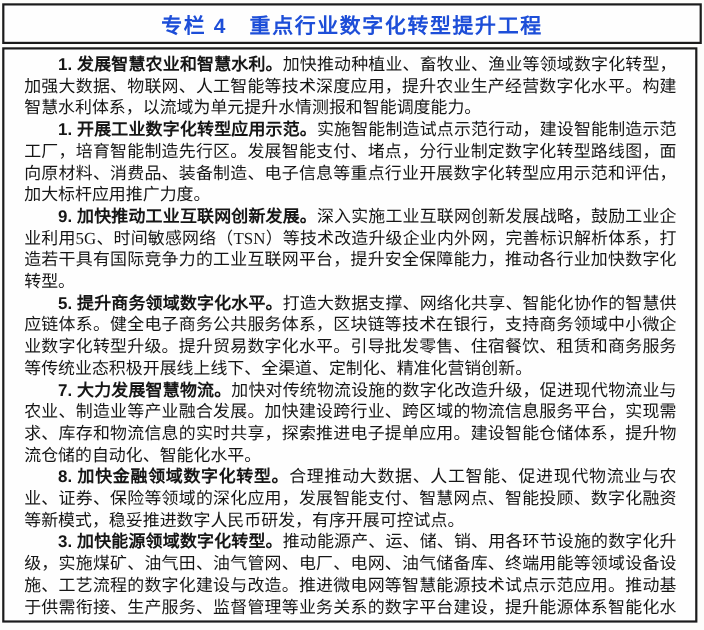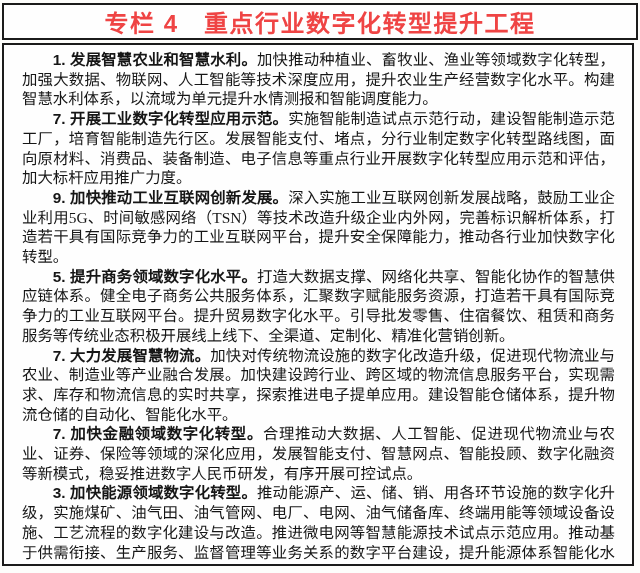--- a/index.html
+++ b/index.html
@@ -23,23 +23,23 @@
     height: 33px;
     border: 2px solid #1b1b1b;
     background: #fefefe;
     display: flex;
     align-items: center;
     justify-content: center;
   }
   .title-box .page-title {
     font-family: "Liberation Sans", "DejaVu Sans", sans-serif;
     font-weight: 700;
-    font-size: 24px;
+    font-size: 19px;
     letter-spacing: 1.5px;
-    color: #ef4444;
+    color: #1d4ed8;
     white-space: nowrap;
   }
   .content-box {
     position: absolute;
     left: 2px;
     top: 43px;
     width: 632px;
     height: 523px;
     border: 2px solid #1b1b1b;
     background: #fefefe;
@@ -64,24 +64,24 @@
 <body>
 
 <div class="title-box">
   <span class="page-title">专栏 4　重点行业数字化转型提升工程</span>
 </div>
 
 <div class="content-box">
 
   <p><span class="lead">1. 发展智慧农业和智慧水利。</span><span class="body-text">加快推动种植业、畜牧业、渔业等领域数字化转型，加强大数据、物联网、人工智能等技术深度应用，提升农业生产经营数字化水平。构建智慧水利体系，以流域为单元提升水情测报和智能调度能力。</span></p>
 
-  <p><span class="lead">7. 开展工业数字化转型应用示范。</span><span class="body-text">实施智能制造试点示范行动，建设智能制造示范工厂，培育智能制造先行区。发展智能支付、堵点，分行业制定数字化转型路线图，面向原材料、消费品、装备制造、电子信息等重点行业开展数字化转型应用示范和评估，加大标杆应用推广力度。</span></p>
+  <p><span class="lead">1. 开展工业数字化转型应用示范。</span><span class="body-text">实施智能制造试点示范行动，建设智能制造示范工厂，培育智能制造先行区。发展智能支付、堵点，分行业制定数字化转型路线图，面向原材料、消费品、装备制造、电子信息等重点行业开展数字化转型应用示范和评估，加大标杆应用推广力度。</span></p>
 
   <p><span class="lead">9. 加快推动工业互联网创新发展。</span><span class="body-text">深入实施工业互联网创新发展战略，鼓励工业企业利用5G、时间敏感网络（TSN）等技术改造升级企业内外网，完善标识解析体系，打造若干具有国际竞争力的工业互联网平台，提升安全保障能力，推动各行业加快数字化转型。</span></p>
 
-  <p><span class="lead">5. 提升商务领域数字化水平。</span><span class="body-text">打造大数据支撑、网络化共享、智能化协作的智慧供应链体系。健全电子商务公共服务体系，汇聚数字赋能服务资源，打造若干具有国际竞争力的工业互联网平台。提升贸易数字化水平。引导批发零售、住宿餐饮、租赁和商务服务等传统业态积极开展线上线下、全渠道、定制化、精准化营销创新。</span></p>
+  <p><span class="lead">5. 提升商务领域数字化水平。</span><span class="body-text">打造大数据支撑、网络化共享、智能化协作的智慧供应链体系。健全电子商务公共服务体系，区块链等技术在银行，支持商务领域中小微企业数字化转型升级。提升贸易数字化水平。引导批发零售、住宿餐饮、租赁和商务服务等传统业态积极开展线上线下、全渠道、定制化、精准化营销创新。</span></p>
 
   <p><span class="lead">7. 大力发展智慧物流。</span><span class="body-text">加快对传统物流设施的数字化改造升级，促进现代物流业与农业、制造业等产业融合发展。加快建设跨行业、跨区域的物流信息服务平台，实现需求、库存和物流信息的实时共享，探索推进电子提单应用。建设智能仓储体系，提升物流仓储的自动化、智能化水平。</span></p>
 
-  <p><span class="lead">7. 加快金融领域数字化转型。</span><span class="body-text">合理推动大数据、人工智能、促进现代物流业与农业、证券、保险等领域的深化应用，发展智能支付、智慧网点、智能投顾、数字化融资等新模式，稳妥推进数字人民币研发，有序开展可控试点。</span></p>
+  <p><span class="lead">8. 加快金融领域数字化转型。</span><span class="body-text">合理推动大数据、人工智能、促进现代物流业与农业、证券、保险等领域的深化应用，发展智能支付、智慧网点、智能投顾、数字化融资等新模式，稳妥推进数字人民币研发，有序开展可控试点。</span></p>
 
   <p><span class="lead">3. 加快能源领域数字化转型。</span><span class="body-text">推动能源产、运、储、销、用各环节设施的数字化升级，实施煤矿、油气田、油气管网、电厂、电网、油气储备库、终端用能等领域设备设施、工艺流程的数字化建设与改造。推进微电网等智慧能源技术试点示范应用。推动基于供需衔接、生产服务、监督管理等业务关系的数字平台建设，提升能源体系智能化水平。</span></p>
 </div>
 
 </body></html>

